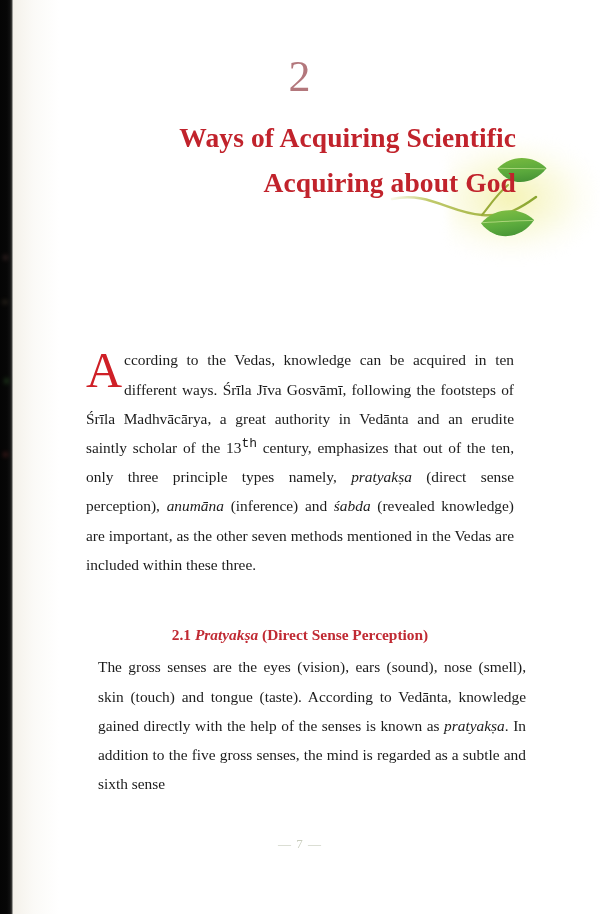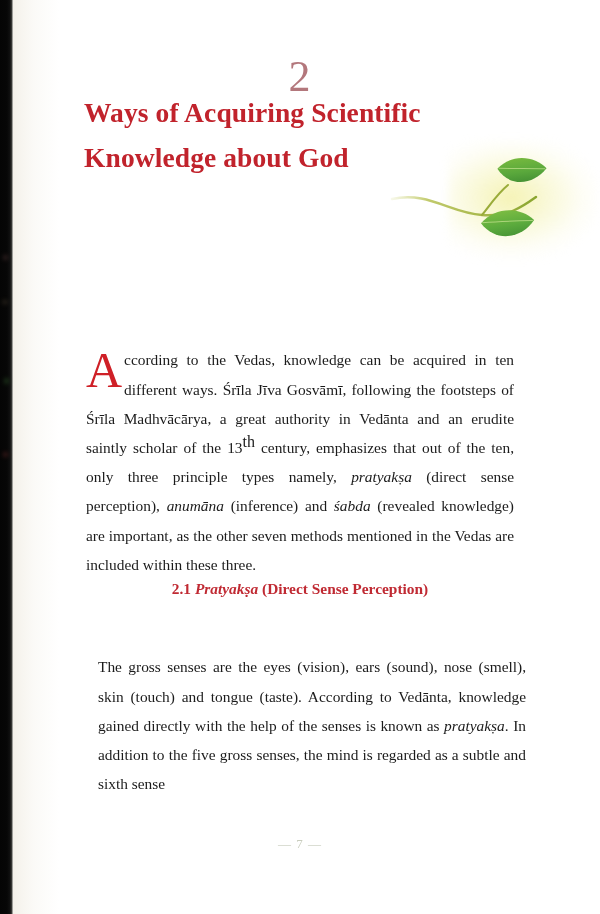--- a/index.html
+++ b/index.html
@@ -69,23 +69,23 @@
     line-height: 1;
     font-weight: 400;
     color: #b3777c;
     letter-spacing: 1px;
     -webkit-text-stroke: 0px;
   }
 
   .chapter-title {
     position: absolute;
     left: -2px;
-    top: 90px;
+    top: 115px;
     width: 432px;
-    text-align: left;
+    text-align: right;
     font-size: 27.5px;
     line-height: 45px;
     font-weight: bold;
     color: #c1232c;
     letter-spacing: .1px;
   }
 
   
   .ornament {
     position: absolute;
@@ -117,37 +117,37 @@
     text-align: justify;
     text-justify: inter-word;
     font-size: 15.4px;
     line-height: 29.2px;
     color: #1b1b1b;
   }
   .para.p1 { top: 330px; left: 0; }
   .para.p2 { top: 637px; left: 12px; }
 
   .para i { font-style: italic; }
-  .para sup { font-size: 16px; vertical-align: super; line-height: 0; }
+  .para sup { font-size: 13px; vertical-align: super; line-height: 0; font-family: Liberation Mono, monospace; }
 
   
   .dropcap {
     float: left;
     font-size: 50px;
     line-height: 44px;
     color: #cf2027;
     padding: 2px 2px 0 0;
     margin-top: 1px;
     font-weight: 400;
   }
 
   .section-heading {
     position: absolute;
     left: 0;
-    top: 578px;
+    top: 624px;
     width: 428px;
     text-align: center;
     font-size: 15.4px;
     line-height: 22px;
     font-weight: bold;
     color: #c02a33;
   }
   .section-heading i { font-style: italic; }
 
   .folio {
@@ -210,21 +210,21 @@
       </g>
     </svg>
   </div>
 
   <div class="content">
 
     <div class="chapter-number">2</div>
 
     <div class="chapter-title">
       <div>Ways of Acquiring Scientific</div>
-      <div>Knowledge about God</div>
+      <div>Acquiring about God</div>
     </div>
 
     <p class="para p1">
       <span class="dropcap">A</span><span><span>ccording to the Vedas, knowledge can be acquired in ten different ways. Śrīla Jīva Gosvāmī, following the footsteps of Śrīla Madhvācārya, a great authority in Vedānta and an erudite saintly scholar of the 13</span><sup>th</sup><span> century, emphasizes that out of the ten, only three principle types namely, </span><i>pratyakṣa</i><span> (direct sense perception), </span><i>anumāna</i><span> (inference) and </span><i>śabda</i><span> (revealed knowledge) are important, as the other seven methods mentioned in the Vedas are included within these three.</span></span>
     </p>
 
     <div class="section-heading">
       <span>2.1 </span><i>Pratyakṣa</i><span> (Direct Sense Perception)</span>
     </div>
 

